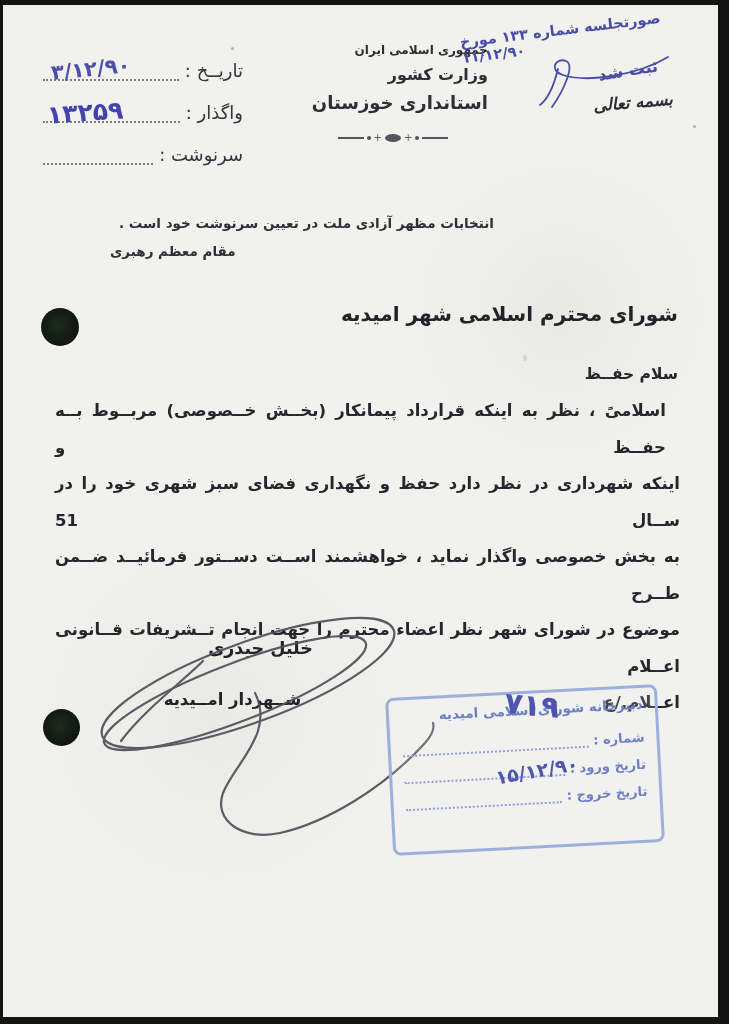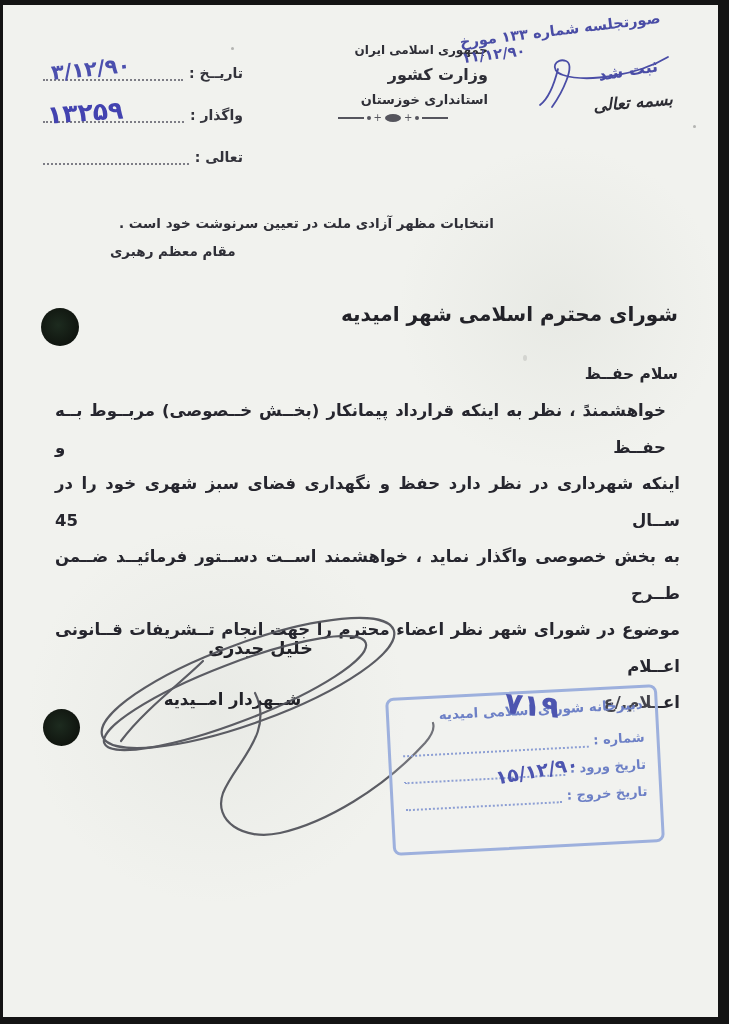--- a/index.html
+++ b/index.html
@@ -14,30 +14,30 @@
       radial-gradient(circle at 78% 30%, rgba(190,195,185,.18), transparent 18%),
       radial-gradient(circle at 30% 70%, rgba(185,190,182,.15), transparent 22%),
       #f1f2ee;
     color:#2e2e36;
     direction:rtl;
   }
   .abs{position:absolute;}
   
   .fields{left:40px;top:50px;width:200px;direction:rtl;}
   .field-row{display:flex;align-items:flex-end;gap:6px;margin-bottom:16px;height:26px;}
-  .field-label{font-size:14px;font-weight:700;color:#33333b;white-space:nowrap;letter-spacing:.5px;}
+  .field-label{font-size:18px;font-weight:400;color:#33333b;white-space:nowrap;letter-spacing:.5px;}
   .field-line{flex:1;border-bottom:2px dotted #7d7d85;height:100%;position:relative;}
   .hand{color:#4b4fae;font-weight:700;white-space:nowrap;}
   .hand-date{position:absolute;left:8px;bottom:-2px;font-size:21px;transform:rotate(-6deg);letter-spacing:2px;}
   .hand-number{position:absolute;left:4px;bottom:-6px;font-size:25px;transform:rotate(-4deg);letter-spacing:3px;color:#4343b0;}
   
   .letterhead{left:295px;top:38px;width:190px;}
   .lh1{font-size:12px;font-weight:600;margin-bottom:8px;}
   .lh2{font-size:16px;font-weight:800;margin-bottom:8px;}
-  .lh3{font-size:13px;font-weight:600;margin-bottom:7px;}
+  .lh3{font-size:18px;font-weight:600;margin-bottom:21px;}
   .lh4{font-size:18.5px;font-weight:800;margin-bottom:6px;}
   .divider{display:flex;align-items:center;justify-content:center;gap:3px;color:#4a4a52;}
   .divider .bar{width:26px;height:2px;background:#55555d;}
   .divider .dot{width:4px;height:4px;border-radius:50%;background:#55555d;}
   .divider .plus{font-size:10px;line-height:6px;color:#55555d;}
   .divider .diamond{width:16px;height:8px;border-radius:50%;background:#55555d;}
   
   .note1{right:8px;top:14px;width:250px;text-align:left;transform:rotate(-7deg);
          font-size:14.5px;color:#4a4da6;font-weight:700;letter-spacing:.5px;direction:rtl;}
   .note2{right:60px;top:56px;font-size:16px;color:#4a4da6;font-weight:700;transform:rotate(-9deg);}
@@ -91,21 +91,21 @@
         <span class="hand hand-date">۳/۱۲/۹۰</span>
       </span>
     </div>
     <div class="field-row">
       <span class="field-label">واگذار :</span>
       <span class="field-line">
         <span class="hand hand-number">۱۳۲۵۹</span>
       </span>
     </div>
     <div class="field-row">
-      <span class="field-label">تعالی :</span>
+      <span class="field-label">سرنوشت :</span>
       <span class="field-line"></span>
     </div>
   </div>
 
   <div class="abs letterhead">
     <div class="lh1">جمهوری اسلامی ایران</div>
     <div class="lh2">وزارت کشور</div>
     <div class="lh3">استانداری خوزستان</div>
     <div class="divider">
       <span class="bar"></span>
@@ -128,22 +128,22 @@
   <div class="abs recipient">شورای محترم اسلامی شهر امیدیه</div>
 
   <div class="abs quote">
     <div class="quote-text">انتخابات مظهر آزادی ملت در تعیین سرنوشت خود است .</div>
     <div class="quote-attr">مقام معظم رهبری</div>
   </div>
 
   <div class="abs salutation">سلام حفــظ</div>
 
   <div class="abs body-text">
-    <div class="bline first">خواهشمندً ، نظر به اینکه قرارداد پیمانکار (بخــش خــصوصی) مربــوط بــه حفــظ و</div>
-    <div class="bline">اینکه شهرداری در نظر دارد حفظ و نگهداری فضای سبز شهری خود را در ســال 45</div>
+    <div class="bline first">اسلامیً ، نظر به اینکه قرارداد پیمانکار (بخــش خــصوصی) مربــوط بــه حفــظ و</div>
+    <div class="bline">اینکه شهرداری در نظر دارد حفظ و نگهداری فضای سبز شهری خود را در ســال 51</div>
     <div class="bline">به بخش خصوصی واگذار نماید ، خواهشمند اســت دســتور فرمائیــد ضــمن طــرح</div>
     <div class="bline">موضوع در شورای شهر نظر اعضاء محترم را جهت انجام تــشریفات قــانونی اعــلام</div>
     <div class="bline last">اعــلام./ع</div>
   </div>
 
   <div class="abs sig-name">خلیل حیدری</div>
   <div class="abs sig-title">شــهردار امــیدیه</div>
   <svg class="abs flourish" width="360" height="255" viewBox="0 0 360 255">
     <g fill="none" stroke="#4f5058" stroke-width="2.2" stroke-linecap="round" opacity="0.92">
       <ellipse cx="165" cy="82" rx="155" ry="40" transform="rotate(-20 165 82)"></ellipse>

